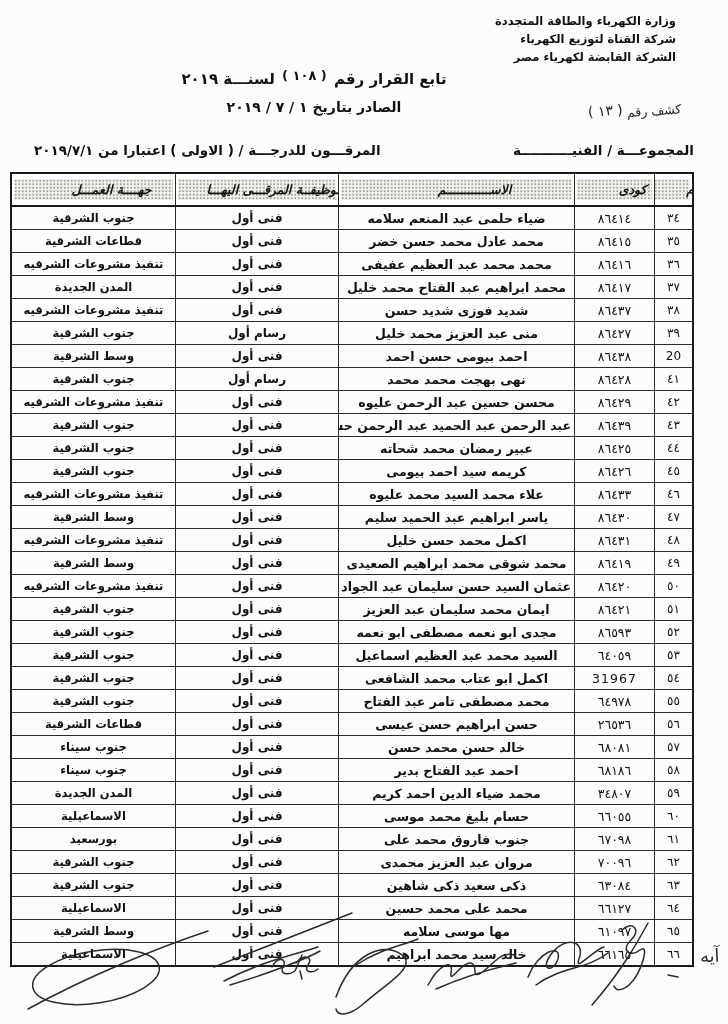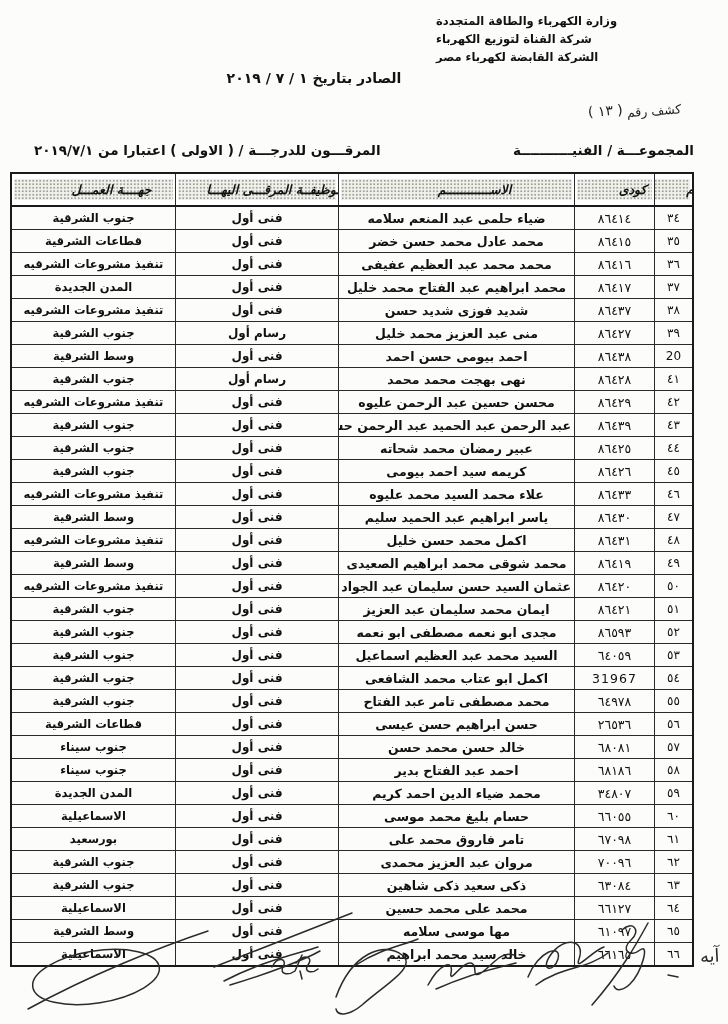--- a/index.html
+++ b/index.html
@@ -4,27 +4,27 @@
 <style>
   html,body { margin:0; padding:0; background:#e8e8e4; }
   .page {
     position:relative; width:728px; height:1024px; margin:0 auto;
     background:#fcfcfa; color:#111; overflow:hidden;
     font-family:"DejaVu Sans", sans-serif; direction:rtl;
   }
   
   .org-block {
     position:absolute; top:13px; right:52px; width:240px;
-    text-align:left; font-size:11.5px; font-weight:bold; line-height:1.55;
+    text-align:right; font-size:11.5px; font-weight:bold; line-height:1.55;
   }
   
   .title-block { position:absolute; top:70px; left:70px; right:170px; text-align:center; }
   .title-line1 { font-size:15px; font-weight:bold; }
   .hand-num { font-weight:600; font-size:13px; position:relative; top:-4px; padding:0 2px; }
-  .title-line2 { font-size:14px; font-weight:bold; letter-spacing:.5px; }
+  .title-line2 { font-size:14px; font-weight:bold; margin-top:11px; letter-spacing:.5px; }
   
   .sheet-no {
     position:absolute; top:103px; right:30px; width:110px; text-align:left;
     font-size:12.5px; transform:rotate(-4deg); font-weight:500; color:#1c1c1c;
   }
   .sheet-no .num { font-size:14px; position:relative; top:-3px; }
   
   .group-row {
     position:absolute; top:142px; right:34px; left:34px;
     display:flex; justify-content:space-between;
@@ -63,20 +63,25 @@
 
 <div class="page">
 
   <div class="org-block">
     <div>وزارة الكهرباء والطاقة المتجددة</div>
     <div>شركة القناة لتوزيع الكهرباء</div>
     <div>الشركة القابضة لكهرباء مصر</div>
   </div>
 
   <div class="title-block">
+    <div class="title-line1">
+      <span>تابع القرار رقم</span>
+      <span class="hand-num">( ١٠٨ )</span>
+      <span>لسنـــة ٢٠١٩</span>
+    </div>
     <div class="title-line2">الصادر بتاريخ ١ / ٧ / ٢٠١٩</div>
   </div>
 
   <div class="sheet-no">
     <span>كشف رقم</span>
     <span class="num">( ١٣ )</span>
   </div>
 
   <div class="group-row">
     <span>المجموعـــة / الفنيـــــــــــة</span>
@@ -316,21 +321,21 @@
       <td class="c-num">٦٠</td>
       <td class="c-code">٦٦٠٥٥</td>
       <td class="c-name">حسام بليغ محمد موسى</td>
       <td class="c-pos">فنى أول</td>
       <td class="c-work">الاسماعيلية</td>
     </tr>
 
     <tr>
       <td class="c-num">٦١</td>
       <td class="c-code">٦٧٠٩٨</td>
-      <td class="c-name">تامر فاروق محمد على</td>
+      <td class="c-name">جنوب فاروق محمد على</td>
       <td class="c-pos">فنى أول</td>
       <td class="c-work">بورسعيد</td>
     </tr>
 
     <tr>
       <td class="c-num">٦٢</td>
       <td class="c-code">٧٠٠٩٦</td>
       <td class="c-name">مروان عبد العزيز محمدى</td>
       <td class="c-pos">فنى أول</td>
       <td class="c-work">جنوب الشرقية</td>

